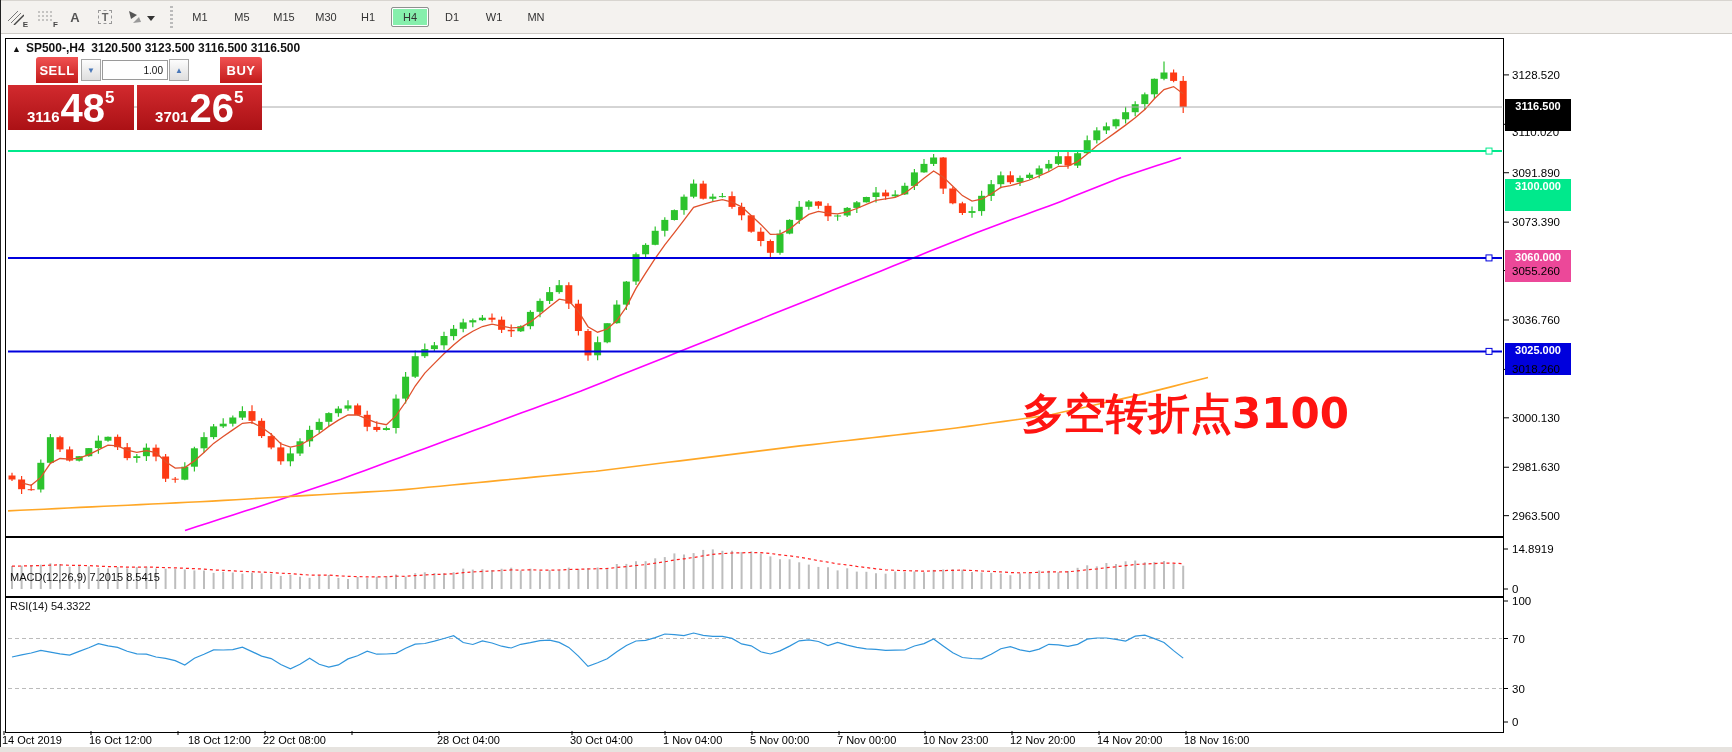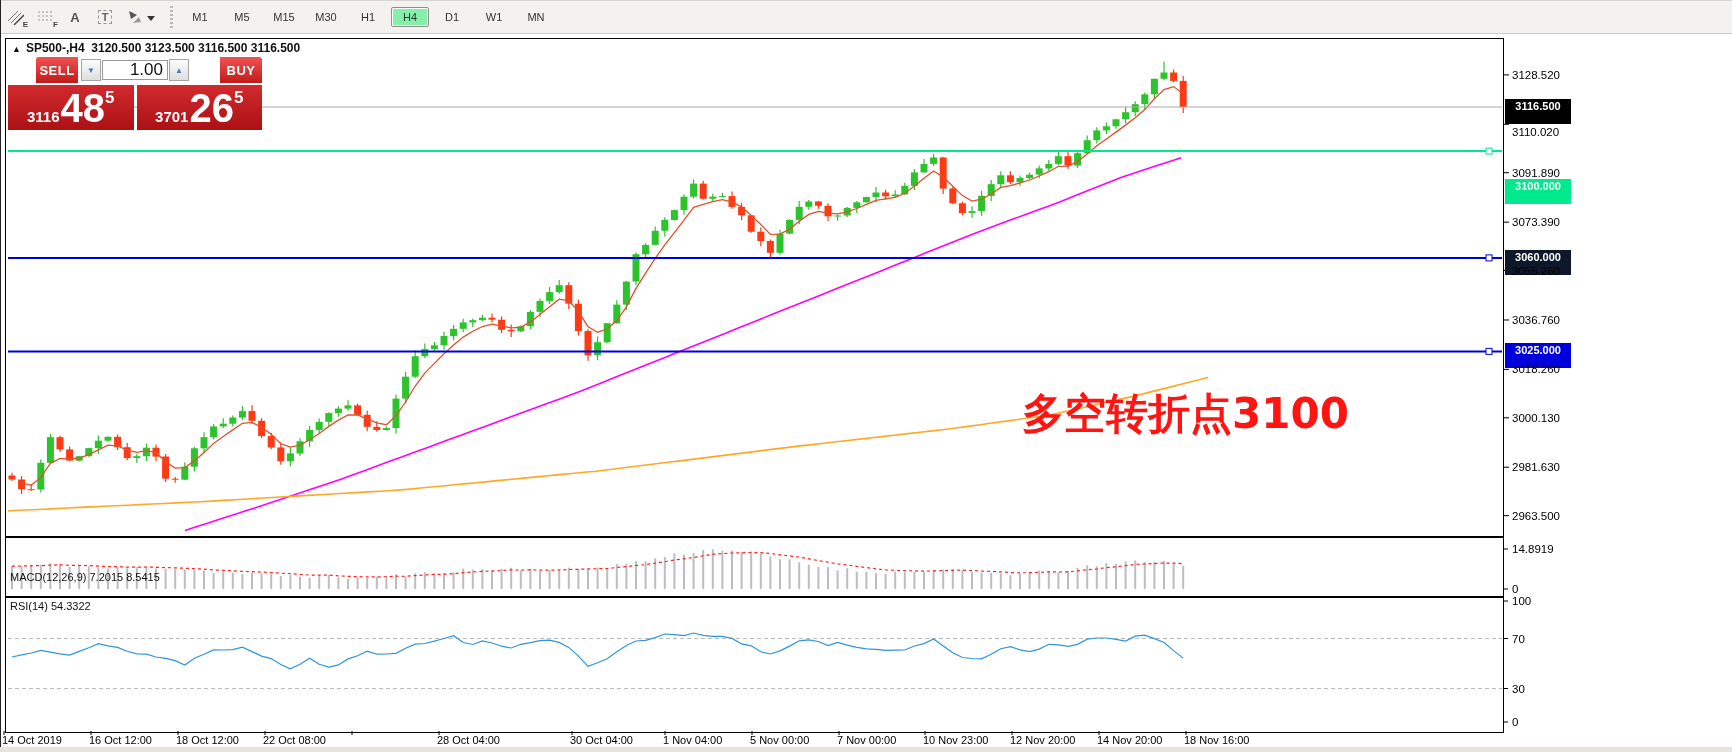--- a/index.html
+++ b/index.html
@@ -23,38 +23,38 @@
   #win-edge{position:absolute;left:0;top:0;width:1px;height:752px;background:#222;}
   #main-frame{left:5px;top:38px;width:1497px;height:497px;}
   #macd-frame{left:5px;top:537px;width:1497px;height:58px;}
   #rsi-frame{left:5px;top:597px;width:1497px;height:134px;}
   #bottom-strip{position:absolute;left:0;top:747px;width:1732px;height:5px;background:#e6e3df;}
   #plot{position:absolute;left:0;top:0;width:1732px;height:752px;}
   
   #chart-title{position:absolute;left:12px;top:41px;font-size:12px;font-weight:600;color:#111;}
   #chart-title .tri{font-size:9px;margin-right:5px;}
   .axlab{position:absolute;left:1512px;font-size:11.5px;color:#000;height:15px;line-height:15px;}
-  .badge{position:absolute;left:1505px;width:66px;height:25px;line-height:15px;text-align:center;
+  .badge{position:absolute;left:1505px;width:66px;height:32px;line-height:15px;text-align:center;
     font-size:11px;font-weight:700;color:#fff;}
   .indlab{position:absolute;left:10px;font-size:11px;color:#111;}
   .datelab{position:absolute;top:734px;font-size:11px;color:#000;white-space:nowrap;}
   #annotation{position:absolute;left:1022px;top:386px;font-size:42px;font-weight:700;
     font-family:"DejaVu Sans","Liberation Sans",sans-serif;white-space:nowrap;}
   
   #trade-panel{position:absolute;left:8px;top:57px;width:254px;height:73px;}
   .tp-top{height:26px;display:flex;align-items:stretch;background:#fff;}
   .tp-btn{width:84px;color:#fff;font-size:13px;font-weight:700;letter-spacing:.5px;
     display:flex;align-items:center;justify-content:center;
     background:linear-gradient(#f15252,#c21a1a);margin-left:28px;}
   .sell-btn{border-radius:3px 0 0 0;}
   .buy-btn{border-radius:0 3px 0 0;}
   .stepper{flex:1;display:flex;align-items:center;padding:1px 3px;gap:1px;background:#fff;}
   .step-btn{width:18px;height:20px;border:1px solid #a5a5a5;background:linear-gradient(#fdfdfd,#dedede);
     font-size:8px;color:#4a78b8;display:flex;align-items:center;justify-content:center;}
-  input.vol{flex:1;width:60px;height:18px;border:1px solid #9a9a9a;text-align:right;font-size:17px;
+  input.vol{flex:1;width:60px;height:18px;border:1px solid #9a9a9a;text-align:right;font-size:10px;
     padding:0 4px 0 0;font-family:inherit;color:#111;}
   .tp-prices{display:flex;height:45px;margin-top:2px;gap:3px;}
   .price-box{flex:1;display:flex;justify-content:center;align-items:stretch;color:#fff;
     background:linear-gradient(#d22a2e,#ab1115);}
   .pb-small{font-size:15px;font-weight:700;align-self:flex-end;margin:0 1px 5px 0;}
   .pb-big{font-size:40px;font-weight:700;line-height:46px;}
   .pb-sup{font-size:17px;font-weight:700;margin-top:3px;}
 </style>
 </head>
 <body>
@@ -571,41 +571,41 @@
   </div>
 
   <div class="indlab" style="top:571px">MACD(12,26,9) 7.2015 8.5415</div>
   <div class="indlab" style="top:600px">RSI(14) 54.3322</div>
 
   <div id="annotation" style="color: rgb(255, 20, 17);">多空转折点3100</div>
 
   <div id="overlays">
       <div class="badge" style="top: 99px; background: rgb(0, 0, 0);">3116.500</div>
       <div class="badge" style="top: 143.071px; background: rgb(0, 233, 140); margin-top: 36px;">3100.000</div>
-      <div class="badge" style="top: 249.911px; background: #0f172a;">3060.000</div>
+      <div class="badge" style="top: 249.911px; background: #ec4899;">3060.000</div>
       <div class="badge" style="top: 343.396px; background: rgb(0, 0, 221);">3025.000</div>
       <div class="axlab" style="top: 67.8946px;">3128.520</div>
       <div class="axlab" style="top: 125px;">3110.020</div>
       <div class="axlab" style="top: 165.733px;">3091.890</div>
       <div class="axlab" style="top: 215.147px;">3073.390</div>
       <div class="axlab" style="top: 263.572px;">3055.260</div>
       <div class="axlab" style="top: 312.986px;">3036.760</div>
       <div class="axlab" style="top: 362.399px;">3018.260</div>
       <div class="axlab" style="top: 410.824px;">3000.130</div>
       <div class="axlab" style="top: 460.238px;">2981.630</div>
       <div class="axlab" style="top: 508.663px;">2963.500</div>
       <div class="axlab" style="top: 542px;">14.8919</div>
       <div class="axlab" style="top: 582px;">0</div>
       <div class="axlab" style="top: 594px;">100</div>
       <div class="axlab" style="top: 631.5px;">70</div>
       <div class="axlab" style="top: 681.5px;">30</div>
       <div class="axlab" style="top: 715px;">0</div>
       <div class="datelab" style="left: 2px;">14 Oct 2019</div>
       <div class="datelab" style="left: 89px;">16 Oct 12:00</div>
-      <div class="datelab" style="left: 176px;">18 Oct 12:00</div>
+      <div class="datelab" style="left: 188px;">18 Oct 12:00</div>
       <div class="datelab" style="left: 263px;">22 Oct 08:00</div>
       <div class="datelab" style="left: 350px; margin-top: 16px;">24 Oct 08:00</div>
       <div class="datelab" style="left: 437px;">28 Oct 04:00</div>
       <div class="datelab" style="left: 570px;">30 Oct 04:00</div>
       <div class="datelab" style="left: 663px;">1 Nov 04:00</div>
       <div class="datelab" style="left: 750px;">5 Nov 00:00</div>
       <div class="datelab" style="left: 837px;">7 Nov 00:00</div>
       <div class="datelab" style="left: 923px;">10 Nov 23:00</div>
       <div class="datelab" style="left: 1010px;">12 Nov 20:00</div>
       <div class="datelab" style="left: 1097px;">14 Nov 20:00</div>

